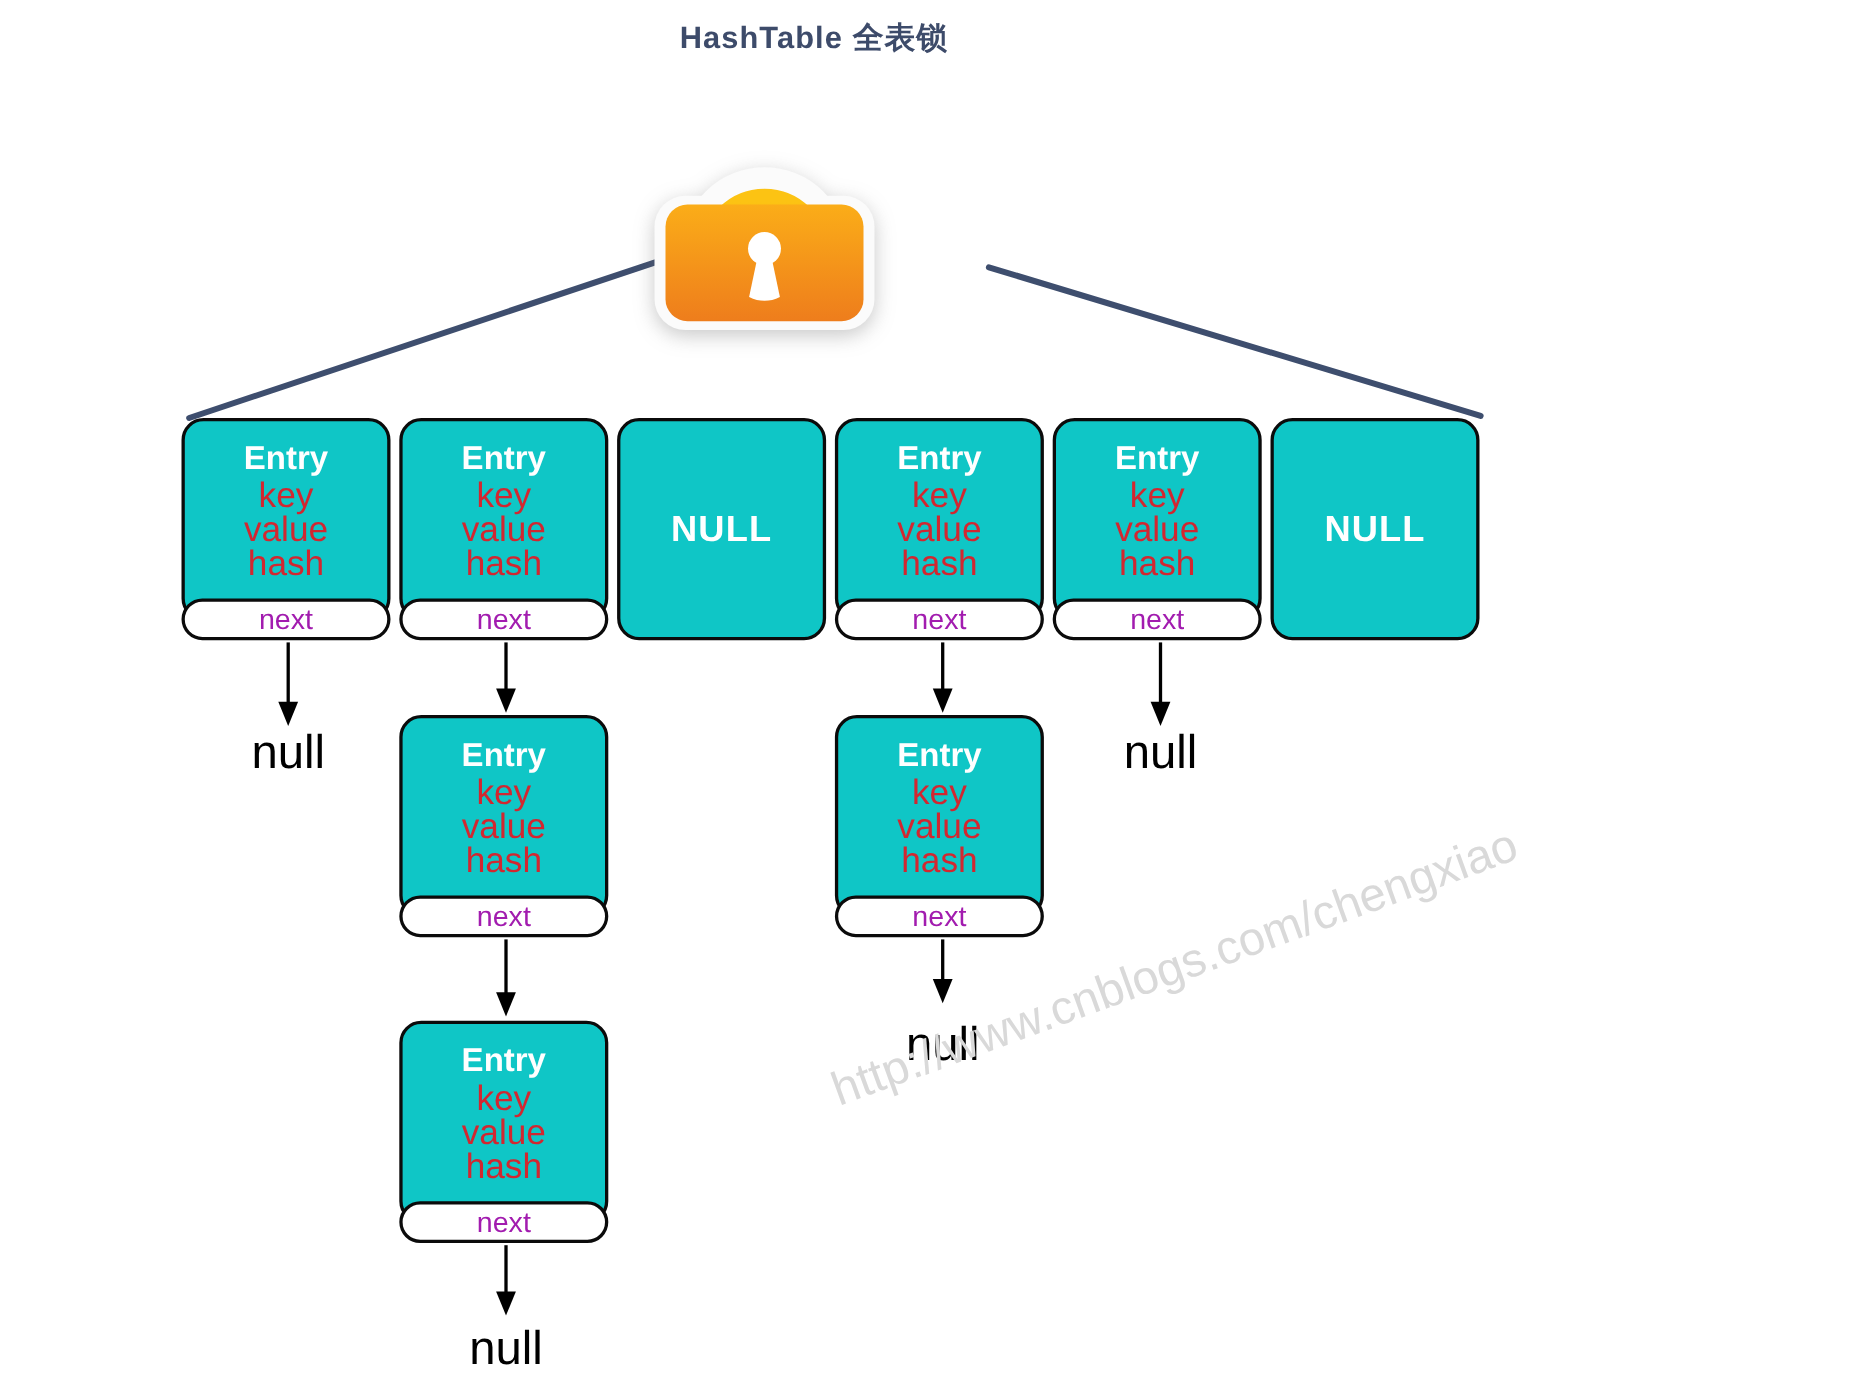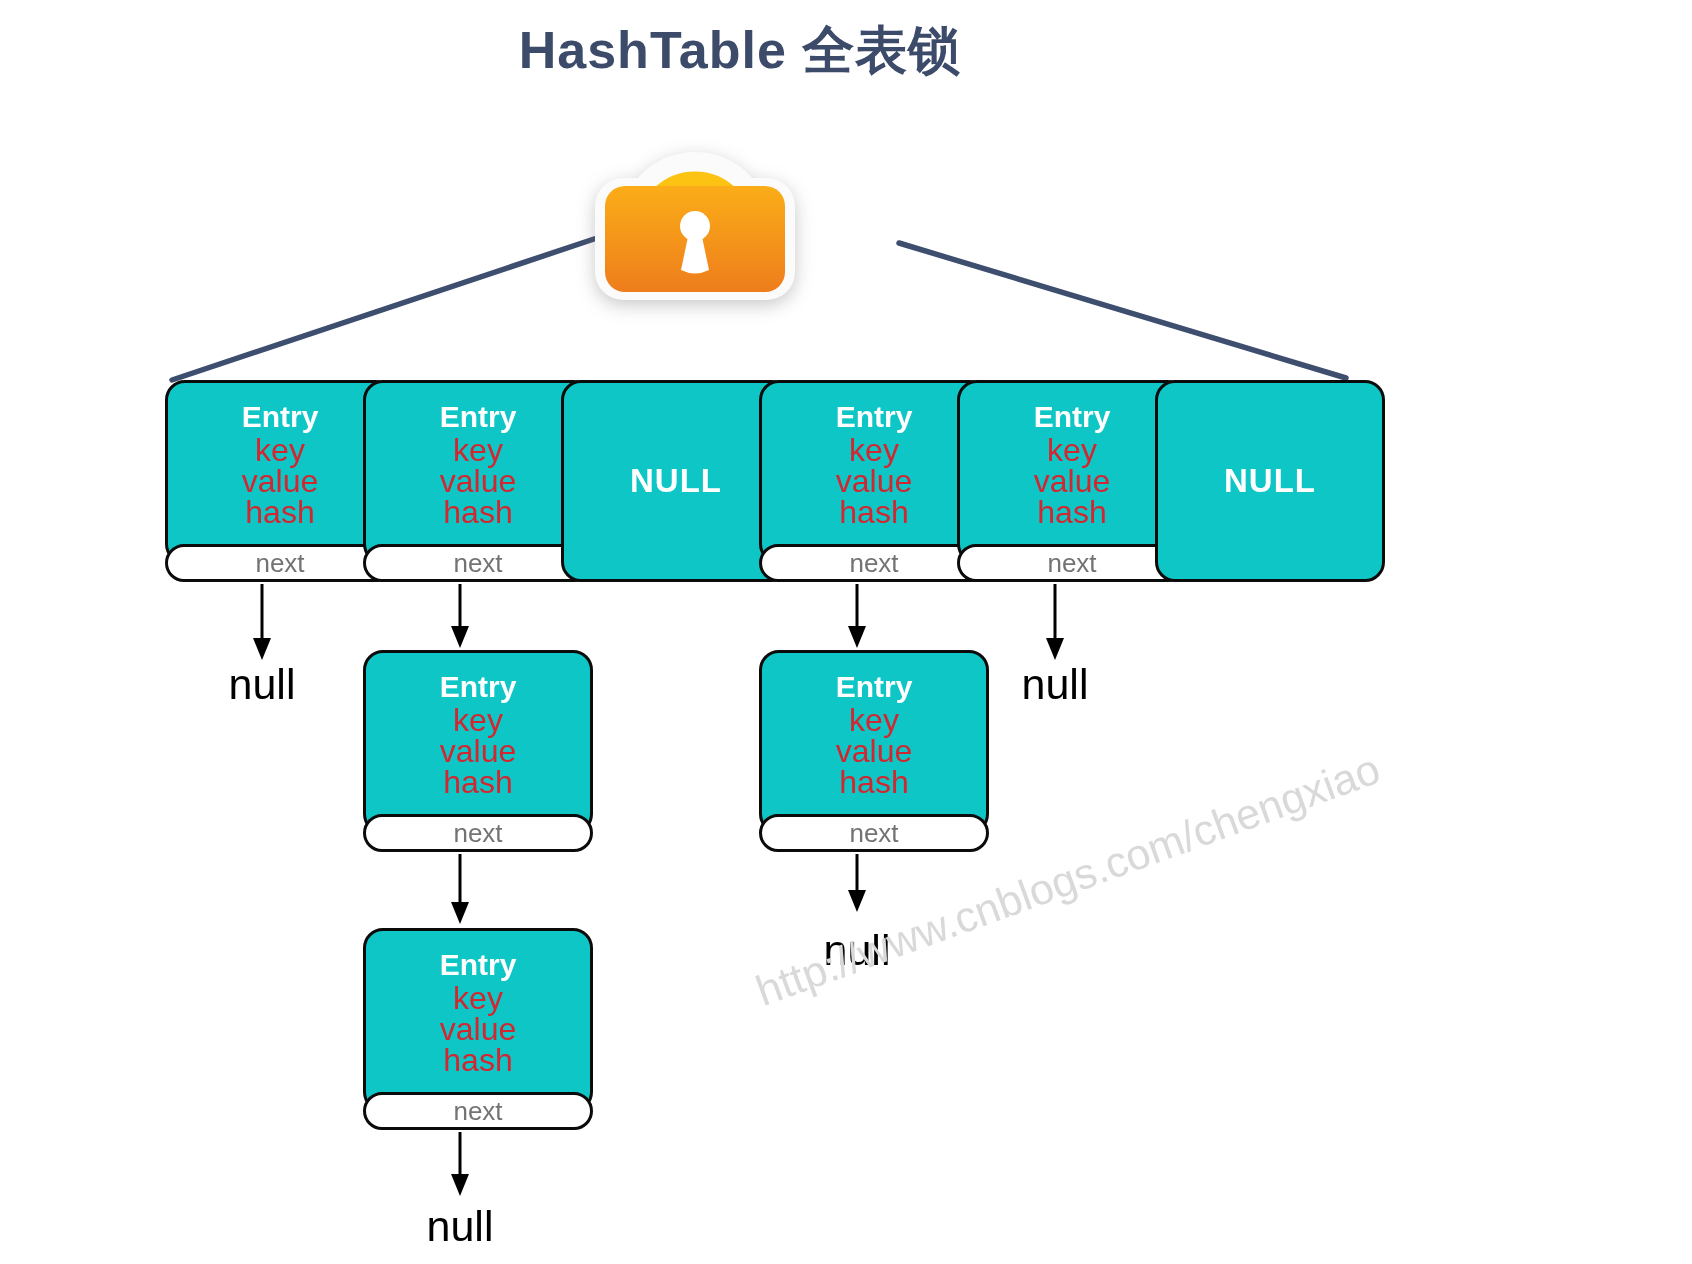--- a/index.html
+++ b/index.html
@@ -7,31 +7,31 @@
     position:relative;
     width:1692px;height:1264px;
     background:#ffffff;
     font-family:"Liberation Sans", sans-serif;
     overflow:hidden;
   }
   .page-title{
     position:absolute;
     left:740px;top:16px;
     transform:translateX(-50%);
-    font-size:52px;font-weight:bold;
+    font-size:28px;font-weight:bold;
     color:#3d4b6a;
     white-space:nowrap;
     letter-spacing:1px;
   }
   .overlay-svg{position:absolute;left:0;top:0;}
   .lock-svg{
     position:absolute;left:588px;top:80px;
     filter:drop-shadow(0 5px 9px rgba(110,110,110,0.38));
   }
-  .bucket{position:absolute;width:190px;height:202px;padding-left:40px;}
+  .bucket{position:absolute;width:190px;height:202px;}
   .entry-body{
     position:absolute;left:0;top:0;right:0;height:184px;
     background:#0fc6c6;
     border:3px solid #0b0b0b;
     border-radius:20px;
     box-sizing:border-box;
     text-align:center;
   }
   .null-body{
     position:absolute;inset:0;
@@ -51,21 +51,21 @@
     color:#d22730;font-size:32px;line-height:30px;
     margin-top:1px;
   }
   .next-pill{
     position:absolute;left:0;right:0;bottom:0;height:38px;
     background:#ffffff;
     border:3px solid #0b0b0b;
     border-radius:20px;
     box-sizing:border-box;
     display:flex;align-items:center;justify-content:center;
-    color:#737373;font-size:26px;
+    color:#a21caf;font-size:26px;
   }
   .null-ref{
     position:absolute;
     transform:translateX(-50%);
     color:#000000;font-size:43px;
     white-space:nowrap;
   }
   .watermark{
     position:absolute;
     left:1068px;top:880px;

